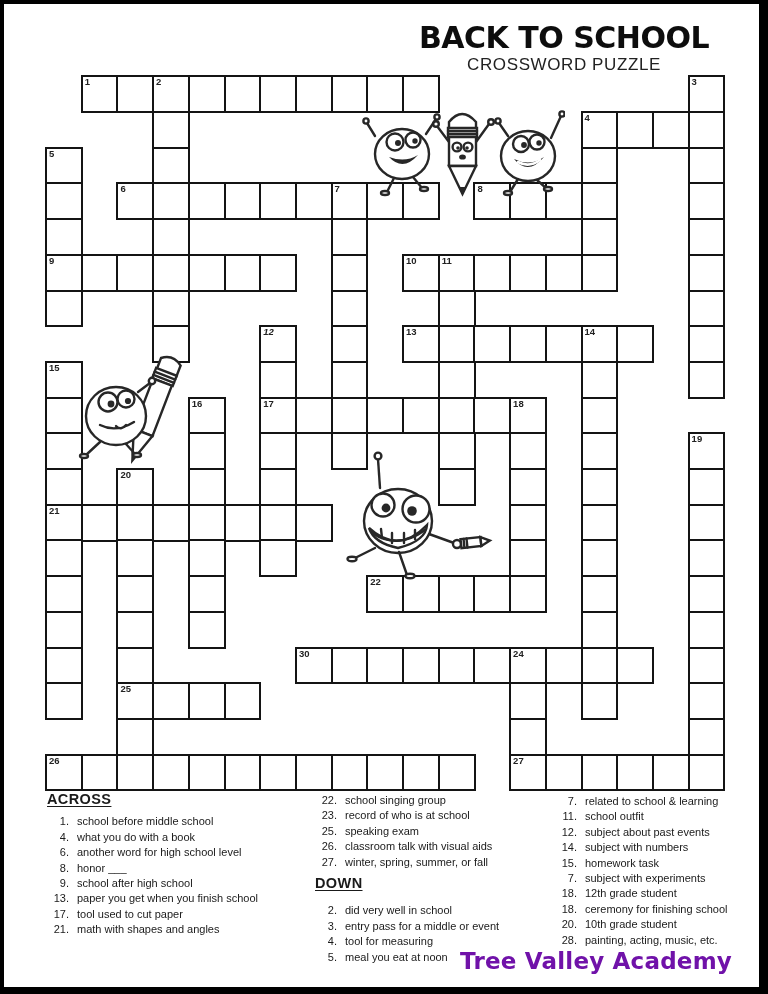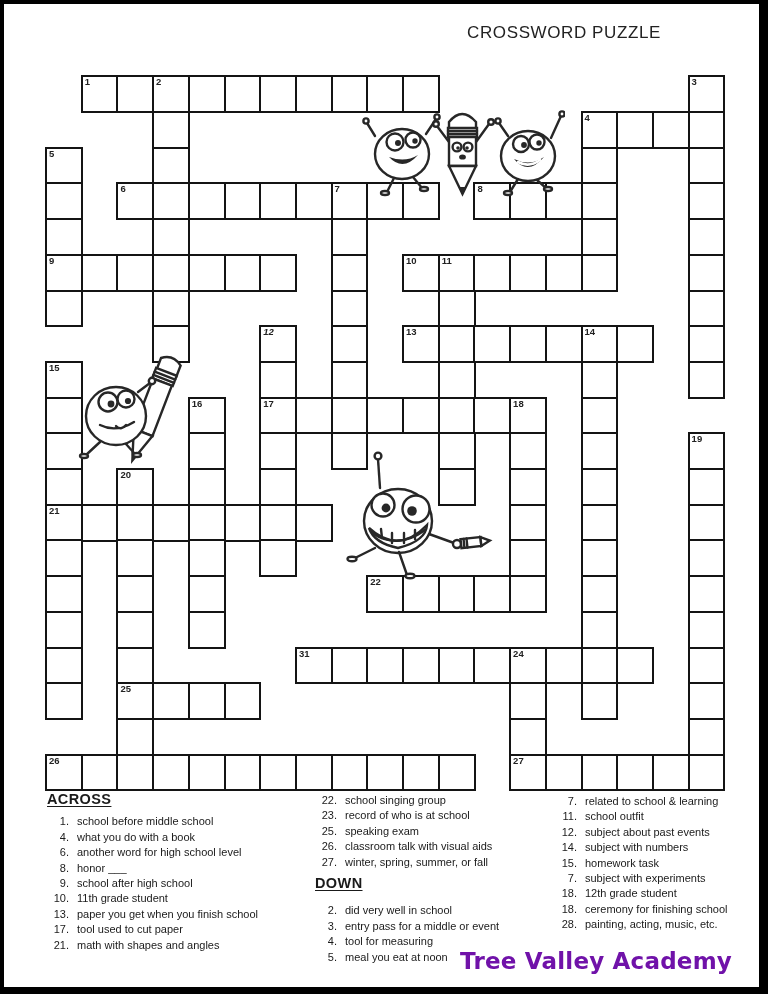--- a/index.html
+++ b/index.html
@@ -39,20 +39,21 @@
 </head>
 <body>
 
 <div class="page">
   <div class="frame top"></div>
   <div class="frame bottom"></div>
   <div class="frame left"></div>
   <div class="frame right"></div>
 
   <div class="title-block">
+    <div class="main-title">BACK TO SCHOOL</div>
     <div class="sub-title">CROSSWORD PUZZLE</div>
   </div>
 
   <div class="grid">
       <div class="cell" style="left: 80.7px; top: 75.3px;">
         <span class="num">1</span>
       </div>
       <div class="cell" style="left: 116.4px; top: 75.3px;"></div>
       <div class="cell" style="left: 152.1px; top: 75.3px;">
         <span class="num">2</span>
@@ -227,21 +228,21 @@
       <div class="cell" style="left: 580.5px; top: 575.1px;"></div>
       <div class="cell" style="left: 687.6px; top: 575.1px;"></div>
       <div class="cell" style="left: 45px; top: 610.8px;"></div>
       <div class="cell" style="left: 116.4px; top: 610.8px;"></div>
       <div class="cell" style="left: 187.8px; top: 610.8px;"></div>
       <div class="cell" style="left: 580.5px; top: 610.8px;"></div>
       <div class="cell" style="left: 687.6px; top: 610.8px;"></div>
       <div class="cell" style="left: 45px; top: 646.5px;"></div>
       <div class="cell" style="left: 116.4px; top: 646.5px;"></div>
       <div class="cell" style="left: 294.9px; top: 646.5px;">
-        <span class="num">31</span>
+        <span class="num">30</span>
       </div>
       <div class="cell" style="left: 330.6px; top: 646.5px;"></div>
       <div class="cell" style="left: 366.3px; top: 646.5px;"></div>
       <div class="cell" style="left: 402px; top: 646.5px;"></div>
       <div class="cell" style="left: 437.7px; top: 646.5px;"></div>
       <div class="cell" style="left: 473.4px; top: 646.5px;"></div>
       <div class="cell" style="left: 509.1px; top: 646.5px;">
         <span class="num">24</span>
       </div>
       <div class="cell" style="left: 544.8px; top: 646.5px;"></div>
@@ -401,24 +402,20 @@
         </div>
         <div class="clue">
           <span class="cnum">8.</span>
           <span class="ctext">honor ___</span>
         </div>
         <div class="clue">
           <span class="cnum">9.</span>
           <span class="ctext">school after high school</span>
         </div>
         <div class="clue">
-          <span class="cnum">10.</span>
-          <span class="ctext">11th grade student</span>
-        </div>
-        <div class="clue">
           <span class="cnum">13.</span>
           <span class="ctext">paper you get when you finish school</span>
         </div>
         <div class="clue">
           <span class="cnum">17.</span>
           <span class="ctext">tool used to cut paper</span>
         </div>
         <div class="clue">
           <span class="cnum">21.</span>
           <span class="ctext">math with shapes and angles</span>
@@ -500,20 +497,24 @@
         </div>
         <div class="clue">
           <span class="cnum">18.</span>
           <span class="ctext">12th grade student</span>
         </div>
         <div class="clue">
           <span class="cnum">18.</span>
           <span class="ctext">ceremony for finishing school</span>
         </div>
         <div class="clue">
+          <span class="cnum">20.</span>
+          <span class="ctext">10th grade student</span>
+        </div>
+        <div class="clue">
           <span class="cnum">28.</span>
           <span class="ctext">painting, acting, music, etc.</span>
         </div>
       </div>
   </div>
 
   <div class="credit" style="color: rgb(112, 18, 169);">Tree Valley Academy</div>
 </div>
 
 </body></html>

